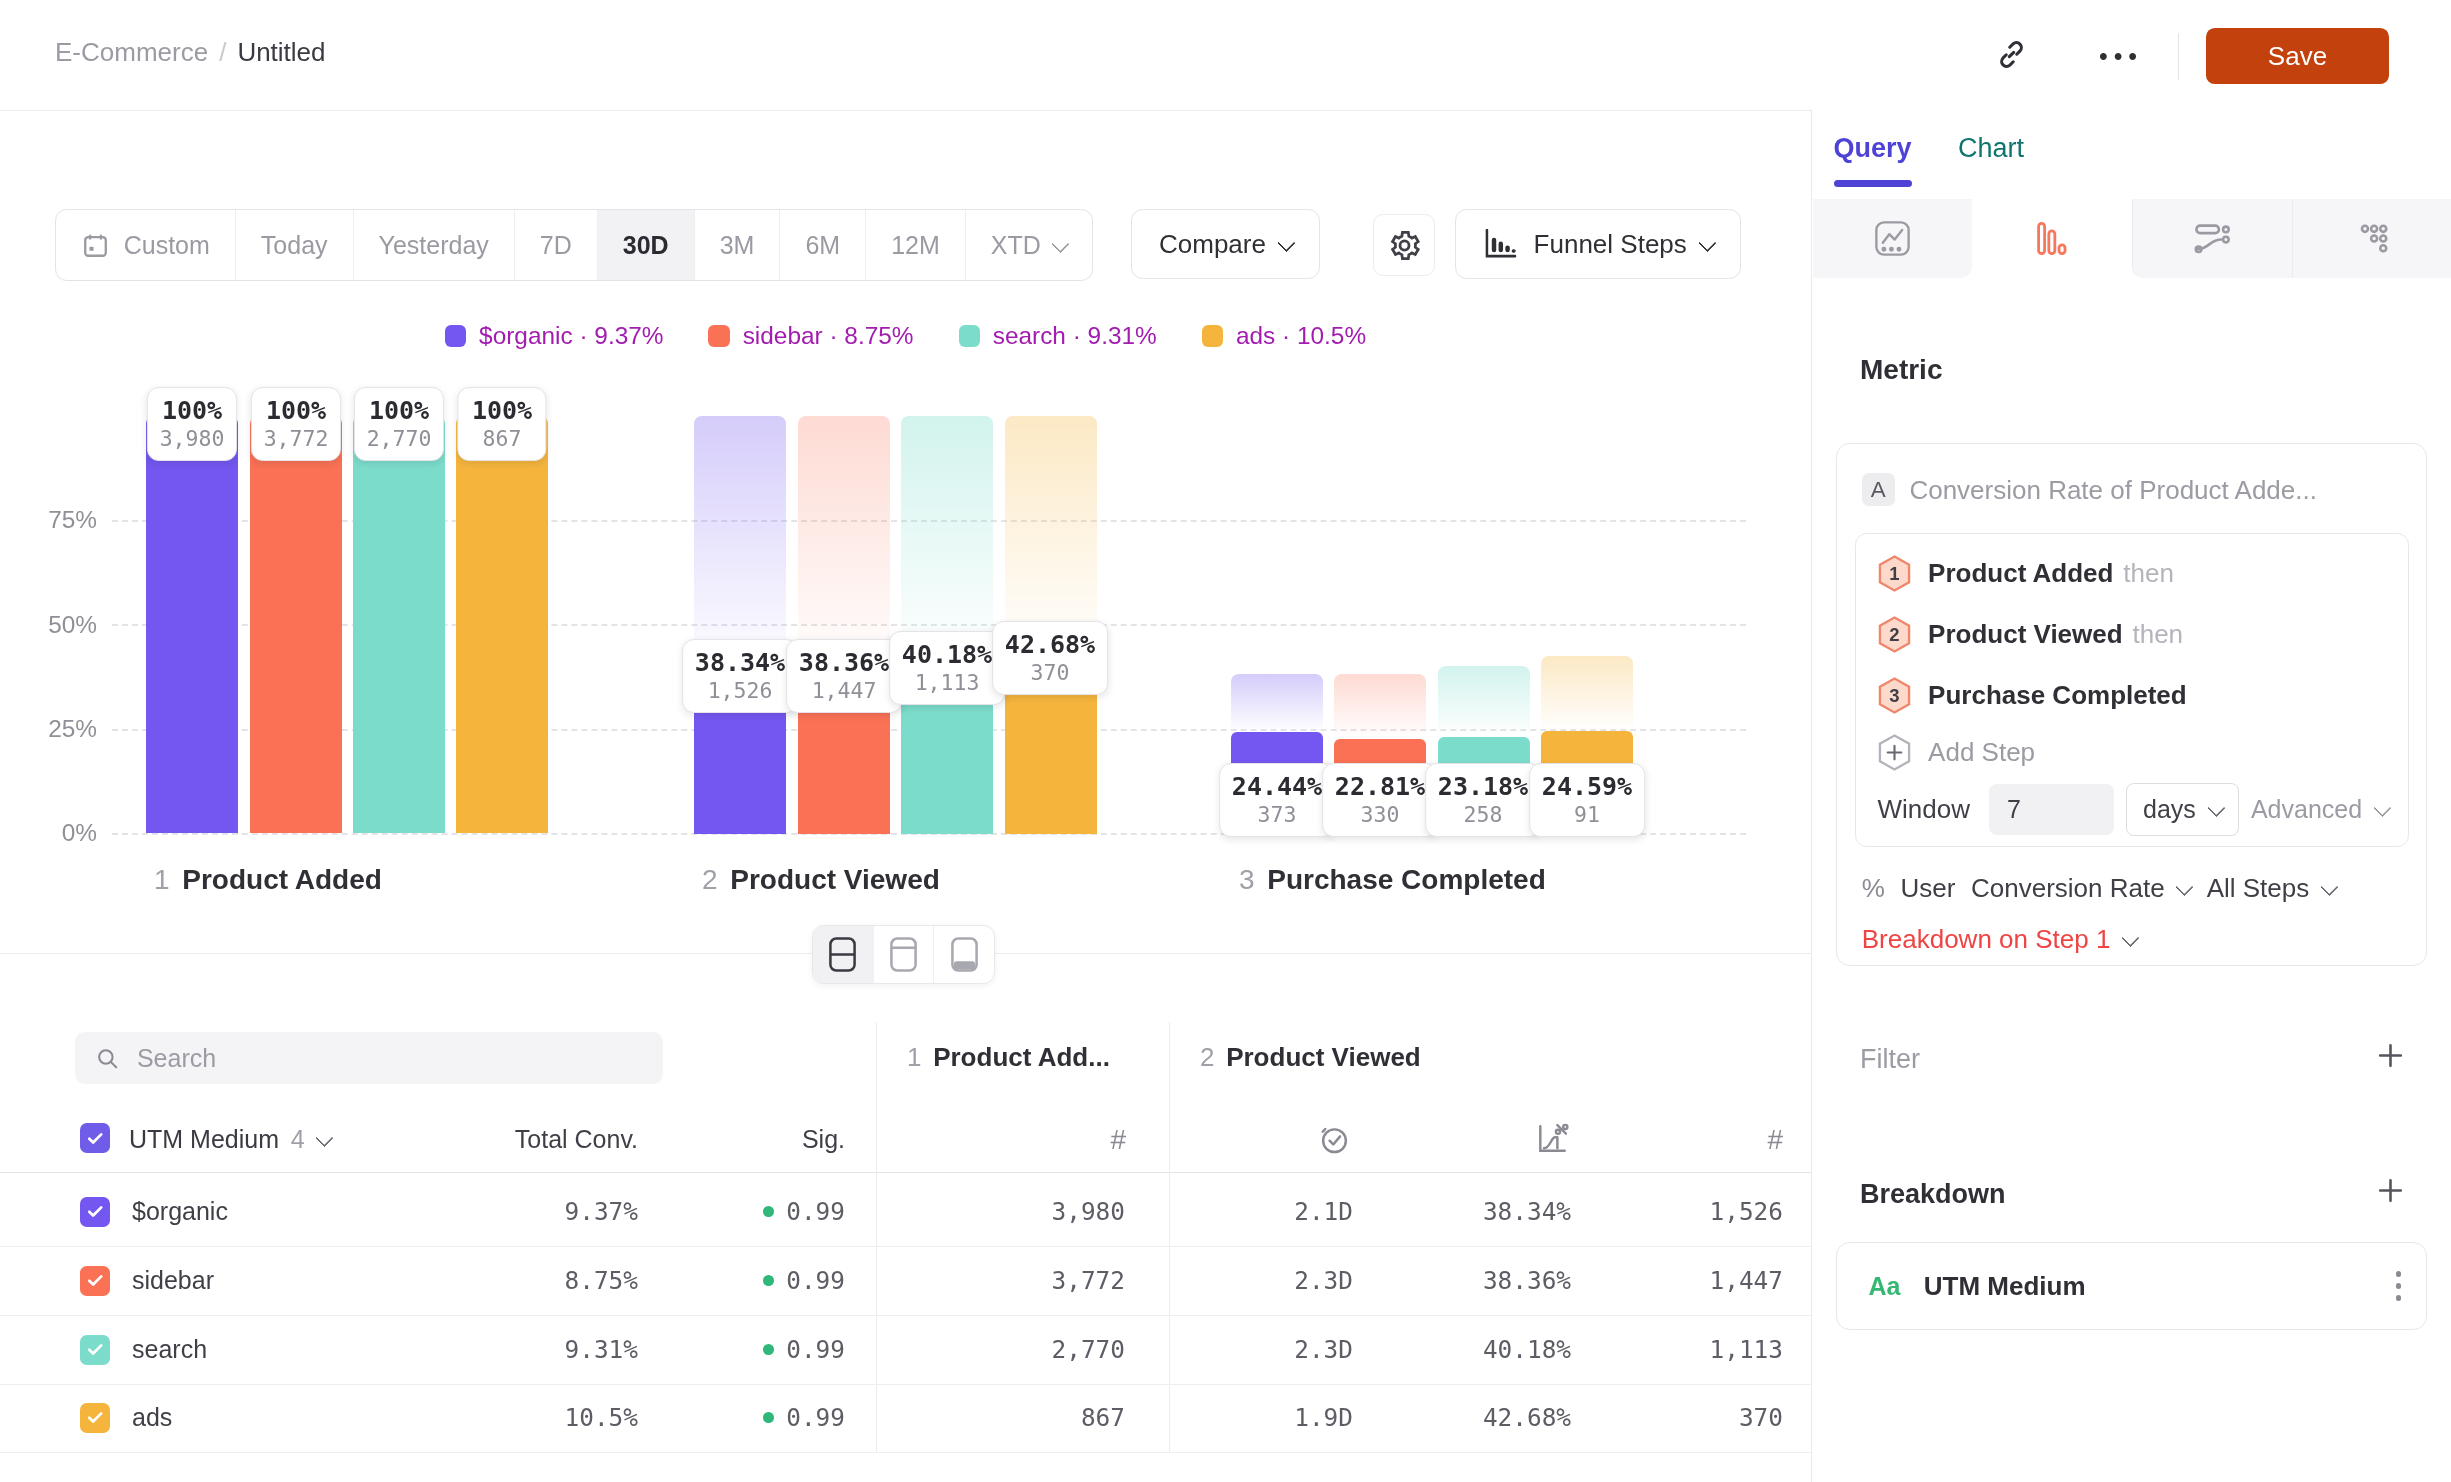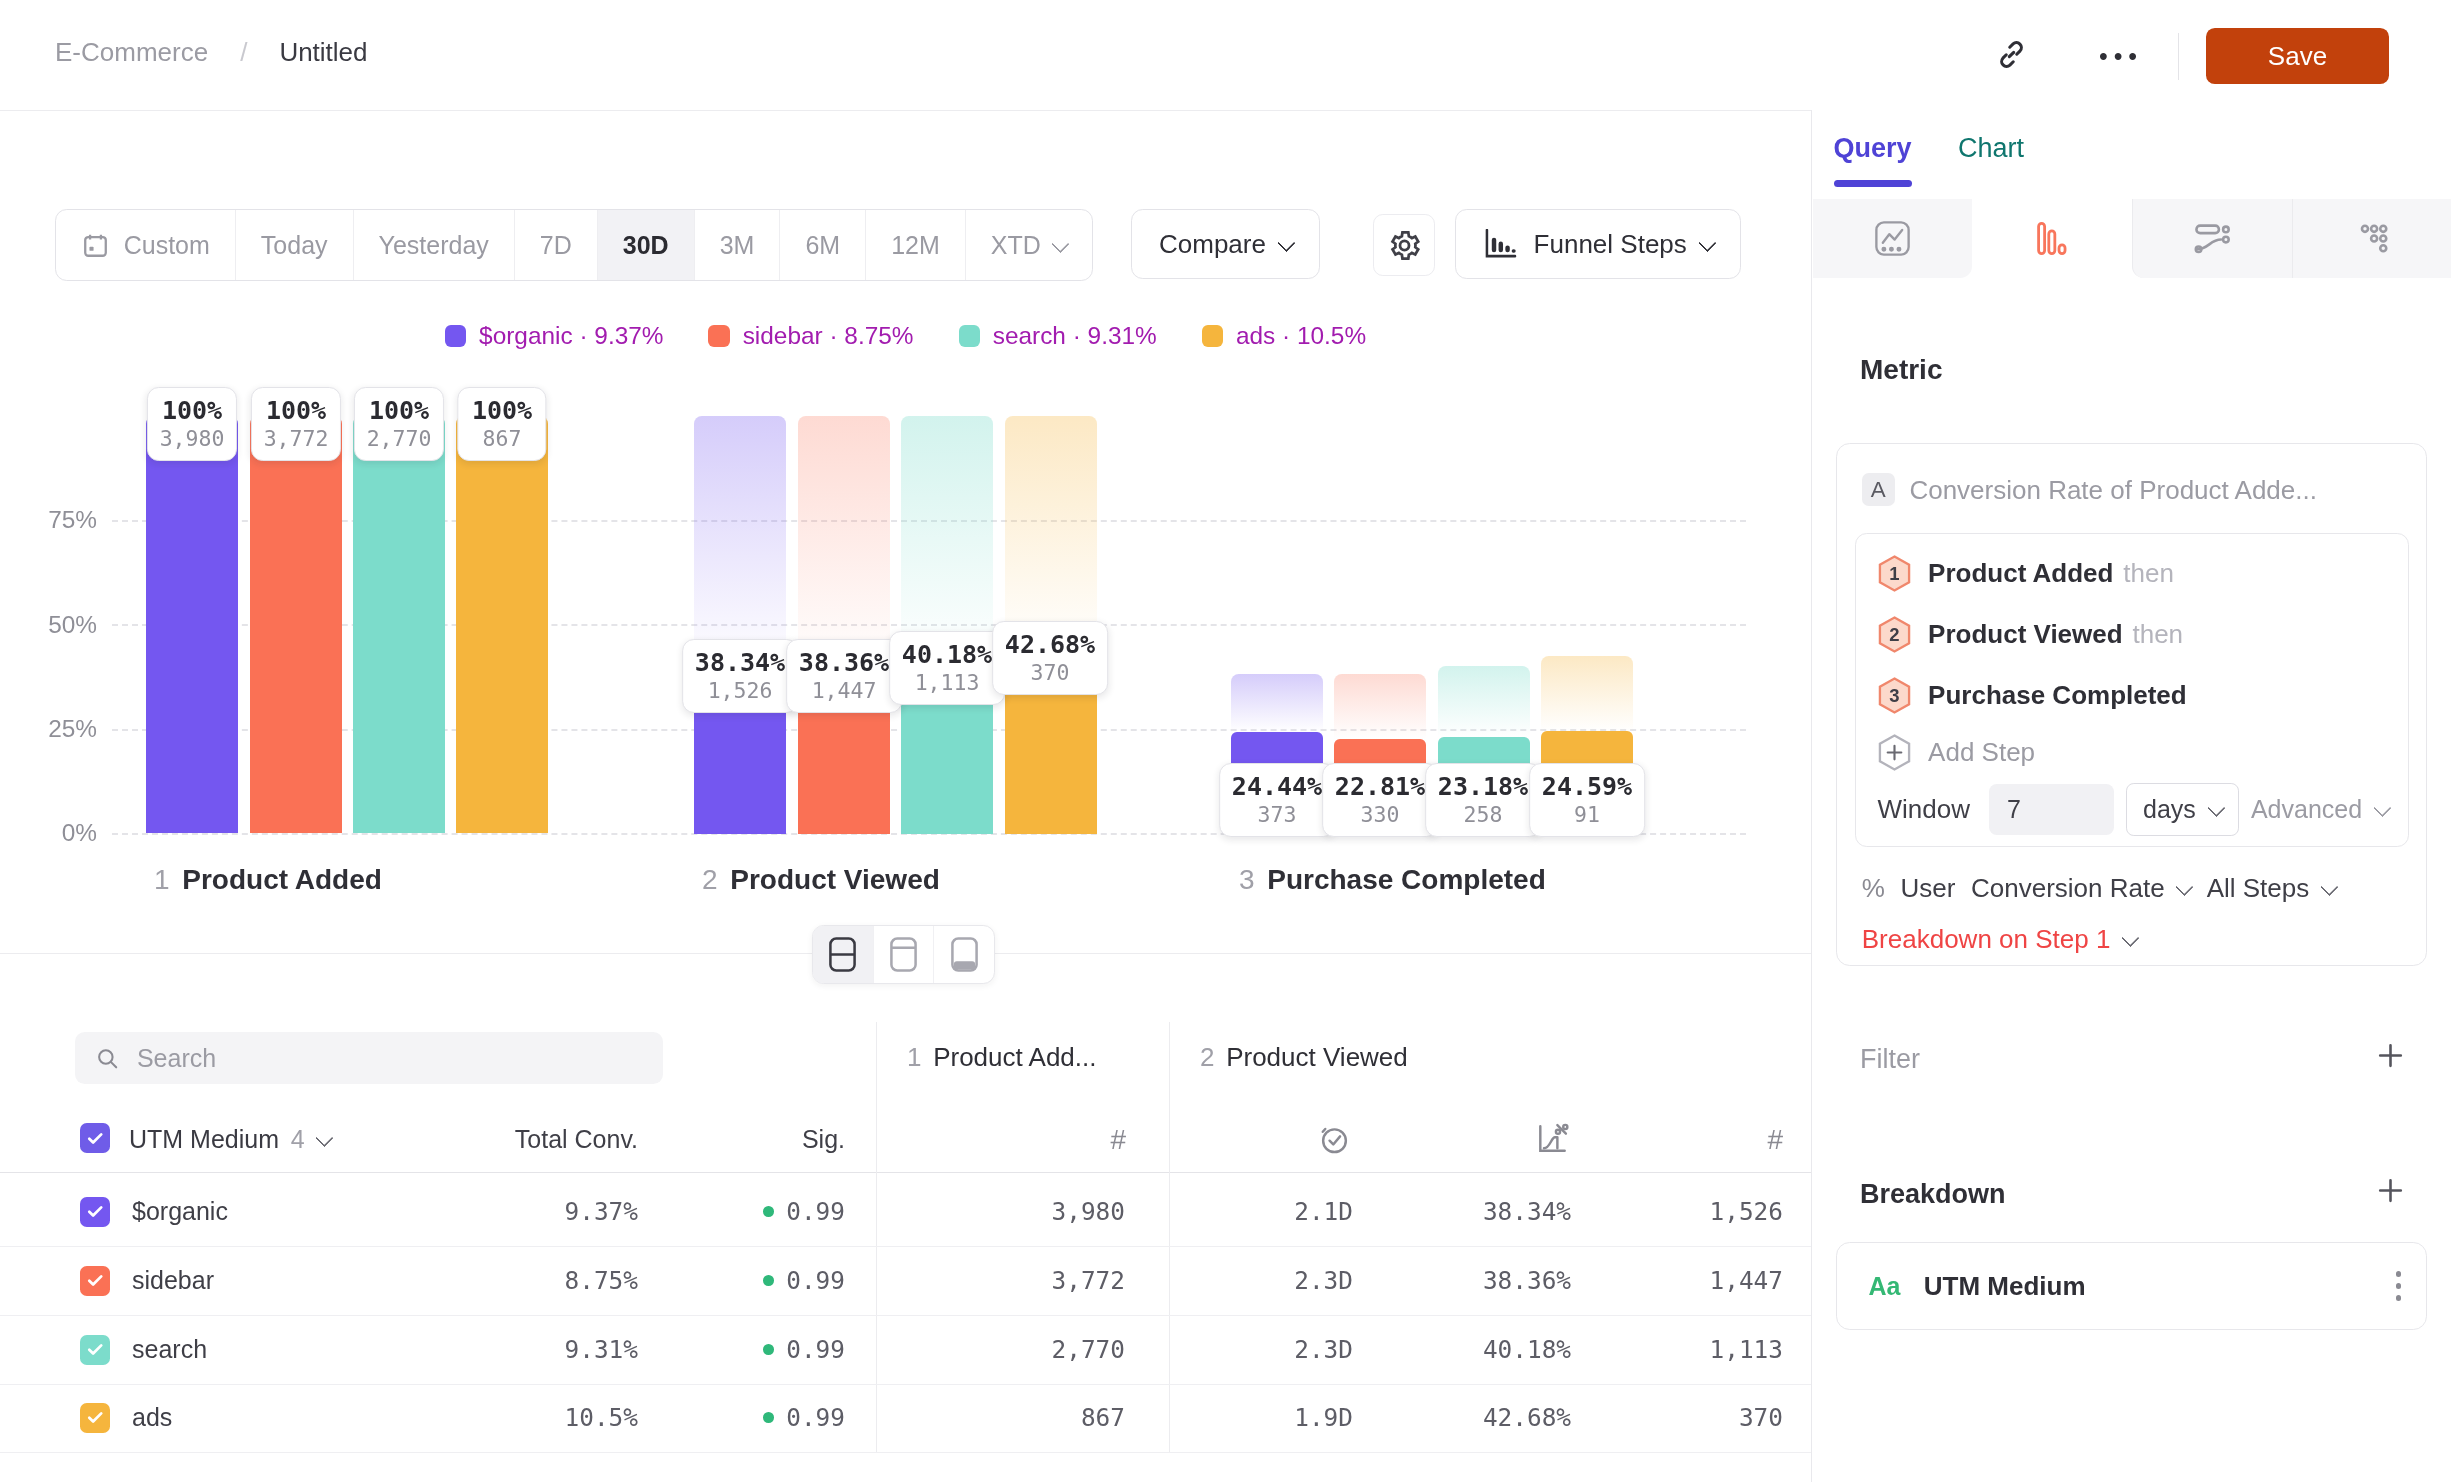--- a/index.html
+++ b/index.html
@@ -3,21 +3,21 @@
 <meta charset="utf-8">
 <style>
   html,body{margin:0;padding:0;background:#fff;}
   .app{position:relative;width:2452px;height:1482px;background:#fff;overflow:hidden;
        font-family:"Liberation Sans",sans-serif;color:#32323a;}
   .abs{position:absolute;}
   .hline{position:absolute;height:1px;background:#ececef;}
   .vline{position:absolute;width:1px;background:#ececef;}
 
   
-  .breadcrumb{left:55px;top:37px;display:flex;align-items:center;gap:32px;font-size:26px;}
+  .breadcrumb{left:55px;top:37px;display:flex;align-items:center;gap:11px;font-size:26px;}
   .crumb-section{color:#9b9ba3;}
   .crumb-sep{color:#c9c9cf;}
   .crumb-title{color:#3a3a42;font-weight:500;}
   .hdr-icon{display:flex;align-items:center;justify-content:center;cursor:pointer;color:#2f2f36;}
   .more-dots{font-size:25px;letter-spacing:5.9px;color:#2f2f36;}
   .save-btn{left:2206px;top:28px;width:183px;height:56px;background:#c2410c;color:#fff;
             border-radius:8.8px;display:flex;align-items:center;justify-content:center;
             font-size:26px;font-weight:500;cursor:pointer;}
 
   
@@ -63,21 +63,21 @@
   .vt-seg.active{background:#f1f1f4;border-radius:9.8px 0 0 9.8px;}
 
   
   .search-box{left:75px;top:1032px;width:588px;height:52px;background:#f4f4f6;border-radius:9.8px;
               display:flex;align-items:center;padding:0 19.5px;box-sizing:border-box;gap:15.6px;}
   .search-box input{border:none;background:transparent;outline:none;font-size:25px;color:#3a3a42;
                     font-family:"Liberation Sans",sans-serif;width:100%;}
   .search-box input::placeholder{color:#9b9ba3;}
   .stepcol-title{position:absolute;display:flex;align-items:center;gap:11.7px;font-size:26px;}
   .stepcol-title .num{color:#a0a0a8;}
-  .stepcol-title .lbl{color:#2f2f36;font-weight:400;}
+  .stepcol-title .lbl{color:#2f2f36;font-weight:700;}
   .checkbox{position:absolute;width:30px;height:30px;border-radius:6.8px;display:flex;align-items:center;
             justify-content:center;cursor:pointer;}
   .th-text{position:absolute;font-size:25px;color:#3f3f47;text-align:right;cursor:pointer;}
   .th-icon{position:absolute;display:flex;justify-content:flex-end;align-items:center;color:#8a8a92;}
   .hash{font-size:28px;color:#8a8a92;font-weight:500;}
   .trow{position:absolute;left:0;width:1811px;height:69px;border-bottom:1px solid #efeff2;}
   .trow .rowlabel{position:absolute;left:132px;top:0;height:100%;display:flex;align-items:center;
                   font-size:25px;color:#3f3f47;}
   .cell{position:absolute;top:0;height:100%;display:flex;align-items:center;justify-content:flex-end;
         font-family:"DejaVu Sans Mono",monospace;font-size:24.4px;color:#5d5d66;}

